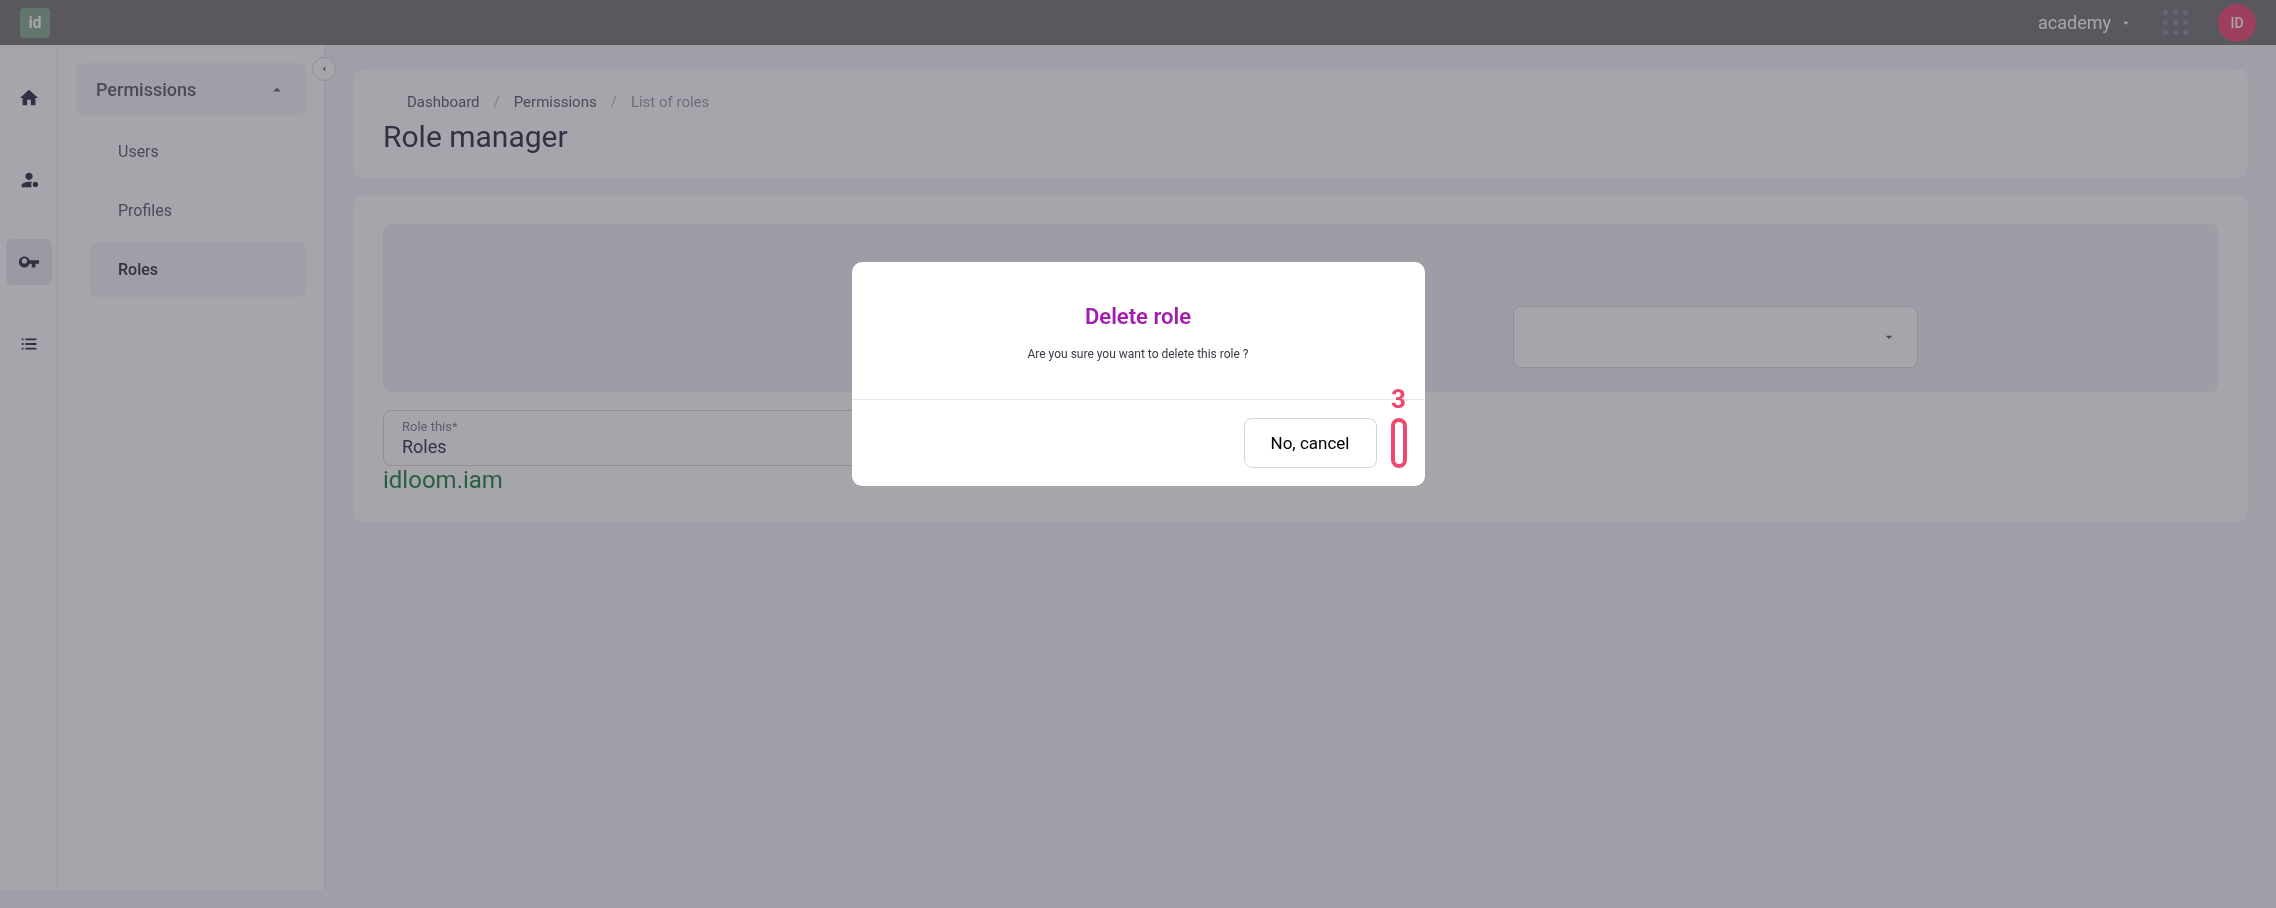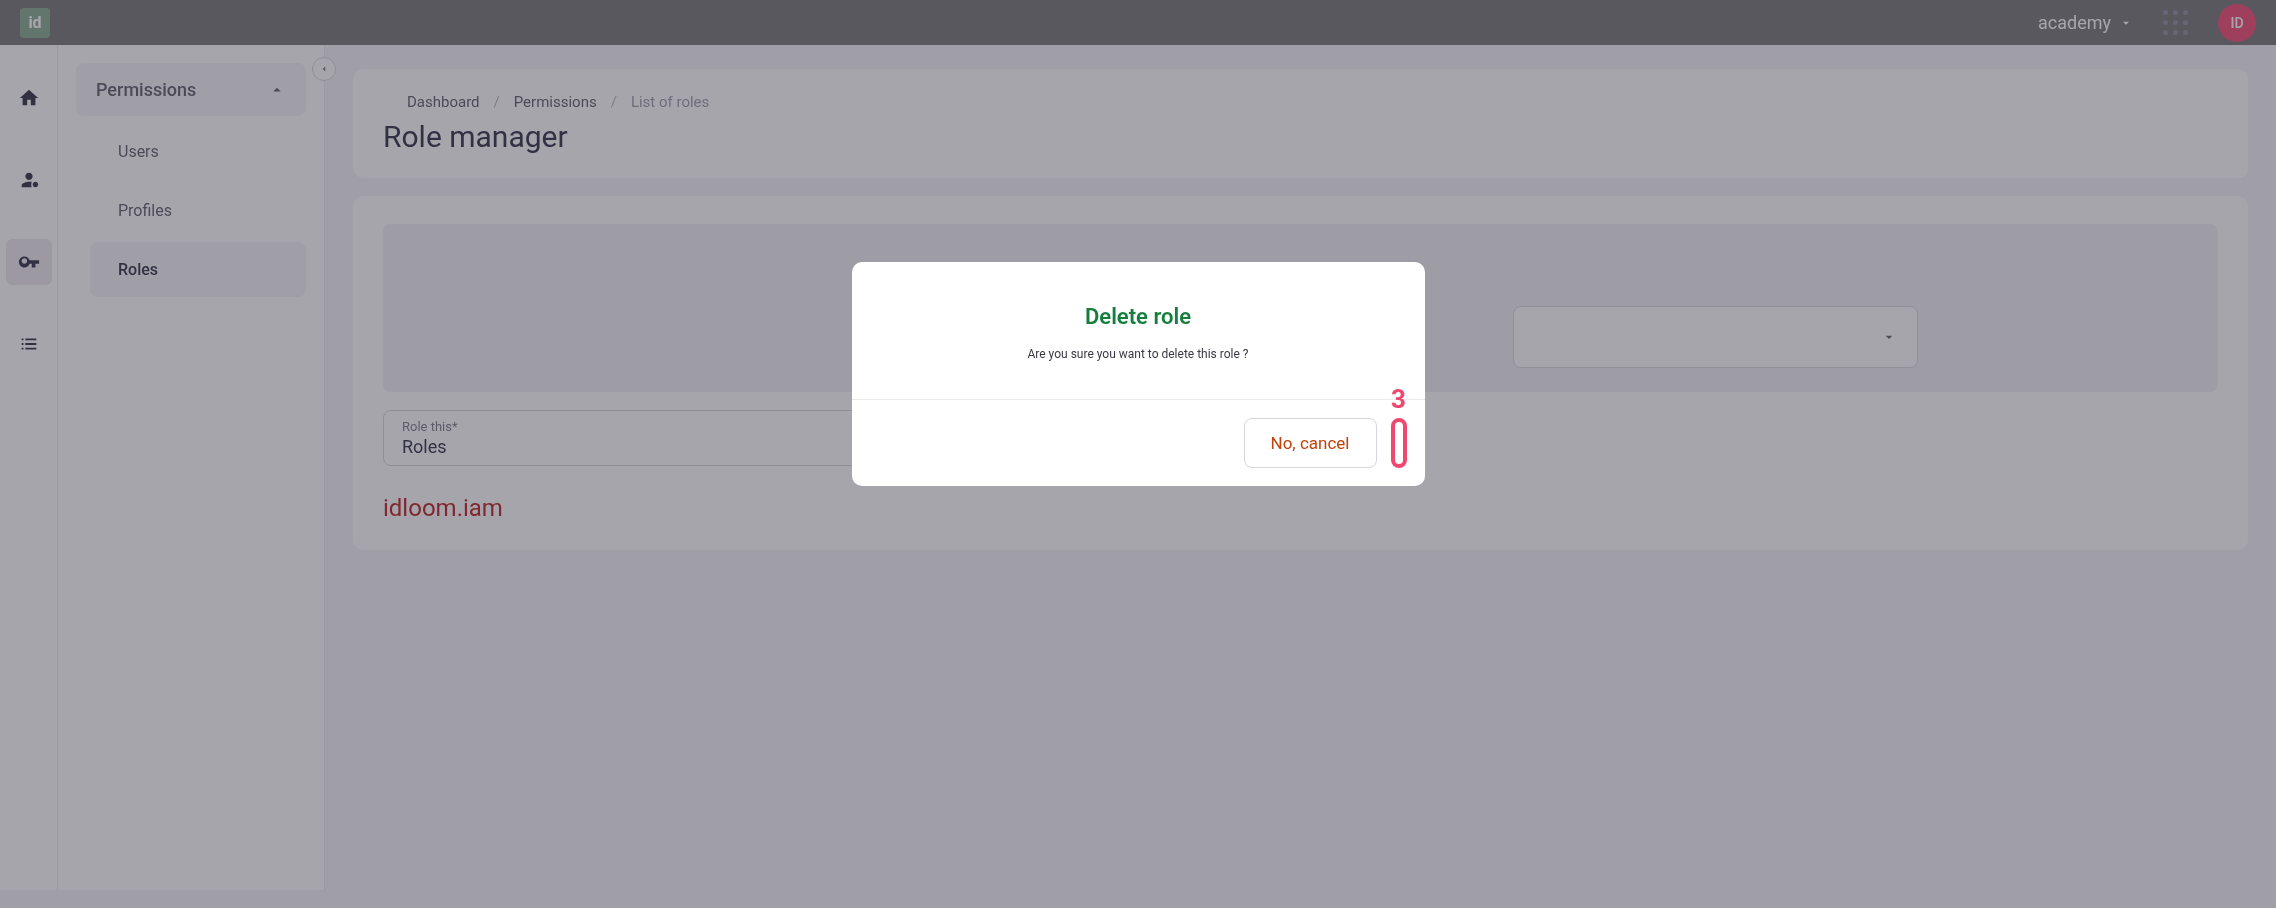--- a/index.html
+++ b/index.html
@@ -300,22 +300,21 @@
     }
 
     .trash-icon svg {
       width: 20px;
       height: 20px;
       fill: #2b2d42;
     }
 
     .section-heading {
       font-size: 24px;
-      color: #b91c1c;
-      margin-top: 28px;
+      color: #15803d;
       font-weight: 400;
     }
 
     
     .modal-overlay {
       position: absolute;
       top: 0;
       left: 0;
       width: 100%;
       height: 100%;
@@ -336,21 +335,21 @@
     }
 
     .modal-body {
       padding: 42px 40px 38px;
       text-align: center;
     }
 
     .modal-title {
       font-size: 22px;
       font-weight: 600;
-      color: #15803d;
+      color: #a21caf;
       margin-bottom: 18px;
     }
 
     .modal-text {
       font-size: 12px;
       color: #3a3a44;
     }
 
     .modal-footer {
       border-top: 1px solid #eaeaec;
@@ -365,21 +364,21 @@
       padding: 14px 26px;
       border-radius: 8px;
       font-size: 17px;
       cursor: pointer;
       border: none;
     }
 
     .btn-cancel {
       background: #fff;
       border: 1px solid #d5d5db;
-      color: #c2410c;
+      color: #000000;
     }
 
     .btn-confirm-wrapper {
       border: 4px solid #ef476f;
       border-radius: 12px;
       padding: 4px;
       position: relative;
     }
 
     .btn-confirm {

